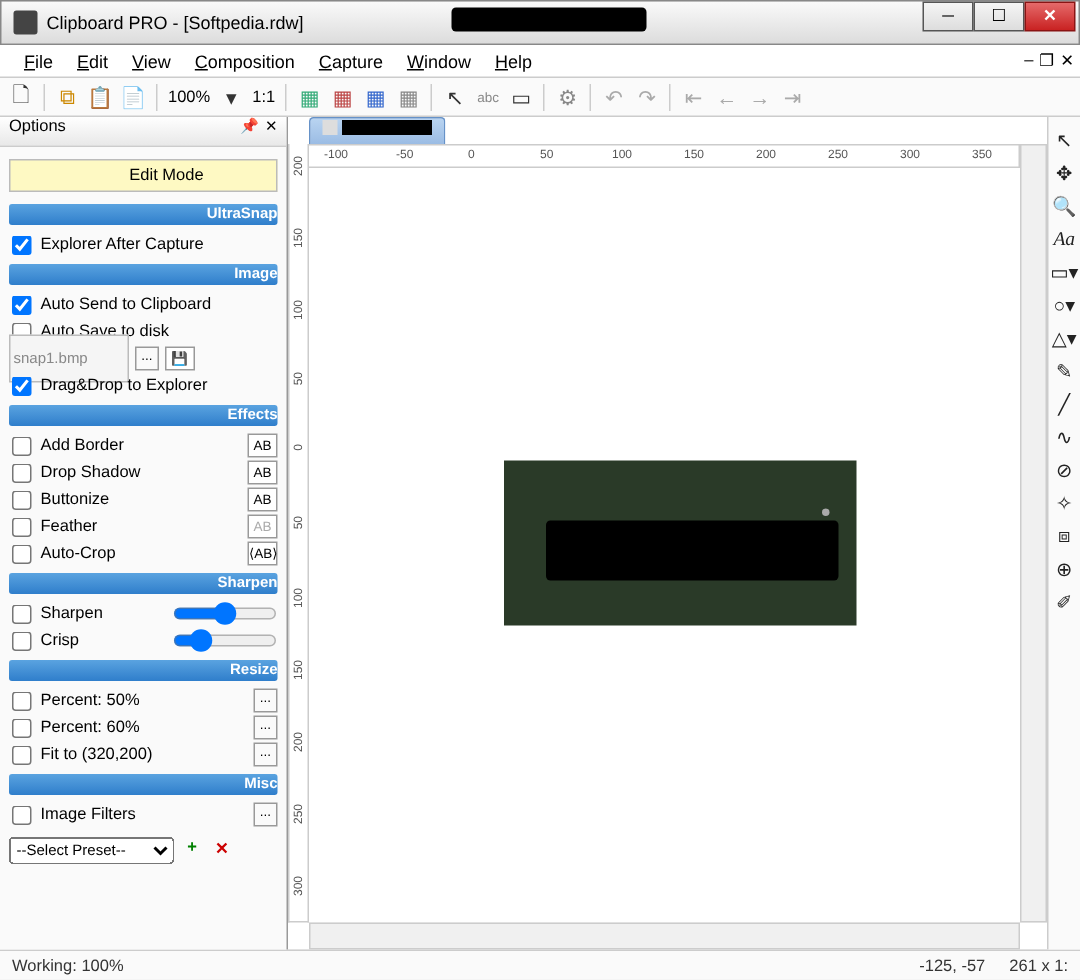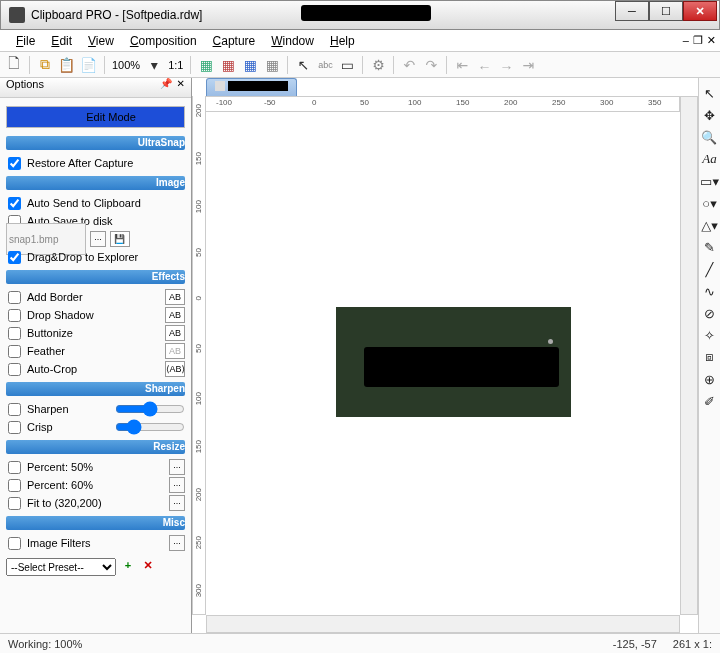--- a/index.html
+++ b/index.html
@@ -27,21 +27,21 @@
 .tbsep { width: 1px; height: 18px; background: #ccc; margin: 0 3px; }
 .zoom { font-size: 11px; padding: 0 2px; }
 
 .mainarea { display: flex; height: 555px; background: #fff; }
 
 .panel { width: 192px; border-right: 1px solid #999; background: #fafafa; display: flex; flex-direction: column; overflow: hidden; }
 .panel-hdr { height: 20px; background: linear-gradient(#fff,#e8e8e8); border-bottom: 1px solid #ccc; display: flex; padding: 0 6px; font-size: 11px; font-weight: normal; }
 .panel-hdr .tools { margin-left: auto; display: flex; gap: 4px; font-size: 10px; cursor: pointer; }
 .panel-body { flex: 1; overflow-y: auto; padding: 4px 6px; font-size: 11px; }
 
-.editmode { width: 100%; height: 22px; font-size: 11px; background: #1d4ed8; border: 1px solid #bbb; margin: 4px 0 8px; cursor: pointer; padding-left: 31px; }
+.editmode { width: 100%; height: 22px; font-size: 11px; background: #fef9c3; border: 1px solid #bbb; margin: 4px 0 8px; cursor: pointer; padding-left: 31px; }
 
 .grp { margin-bottom: 4px; }
 .grp-hdr { background: linear-gradient(#5aa3e0,#2f7ecb); color: #fff; font-size: 10px; font-weight: bold; text-align: right; height: 14px; line-height: 14px; border-radius: 2px; margin-bottom: 4px; }
 .row { display: flex; align-items: center; height: 18px; gap: 4px; }
 .row input[type=checkbox] { margin: 0 2px; }
 .row label { flex: 1; }
 .row .btn-s { width: 20px; height: 16px; font-size: 9px; border: 1px solid #999; background: #fff; text-align: center; line-height: 14px; cursor: pointer; }
 .row input[type=text] { width: 80px; font-size: 10px; height: 32px; border: 1px solid #bbb; padding: 0 2px; background: #f5f5f5; color: #888; }
 .row select { width: 110px; font-size: 10px; height: 18px; }
 .row input[type=range] { width: 70px; height: 14px; }
@@ -144,21 +144,21 @@
         <span>✕</span>
       </span>
     </div>
     <div class="panel-body">
       <button class="editmode">Edit Mode</button>
 
       <div class="grp">
         <div class="grp-hdr">UltraSnap</div>
         <div class="row">
             <input type="checkbox" checked="" style="">
-            <label>Restore After Capture</label>
+            <label>Explorer After Capture</label>
           </div>
       </div>
 
       <div class="grp">
         <div class="grp-hdr">Image</div>
         <div class="row">
             <input type="checkbox" checked="" style="">
             <label>Auto Send to Clipboard</label>
           </div>
         <div class="row">

